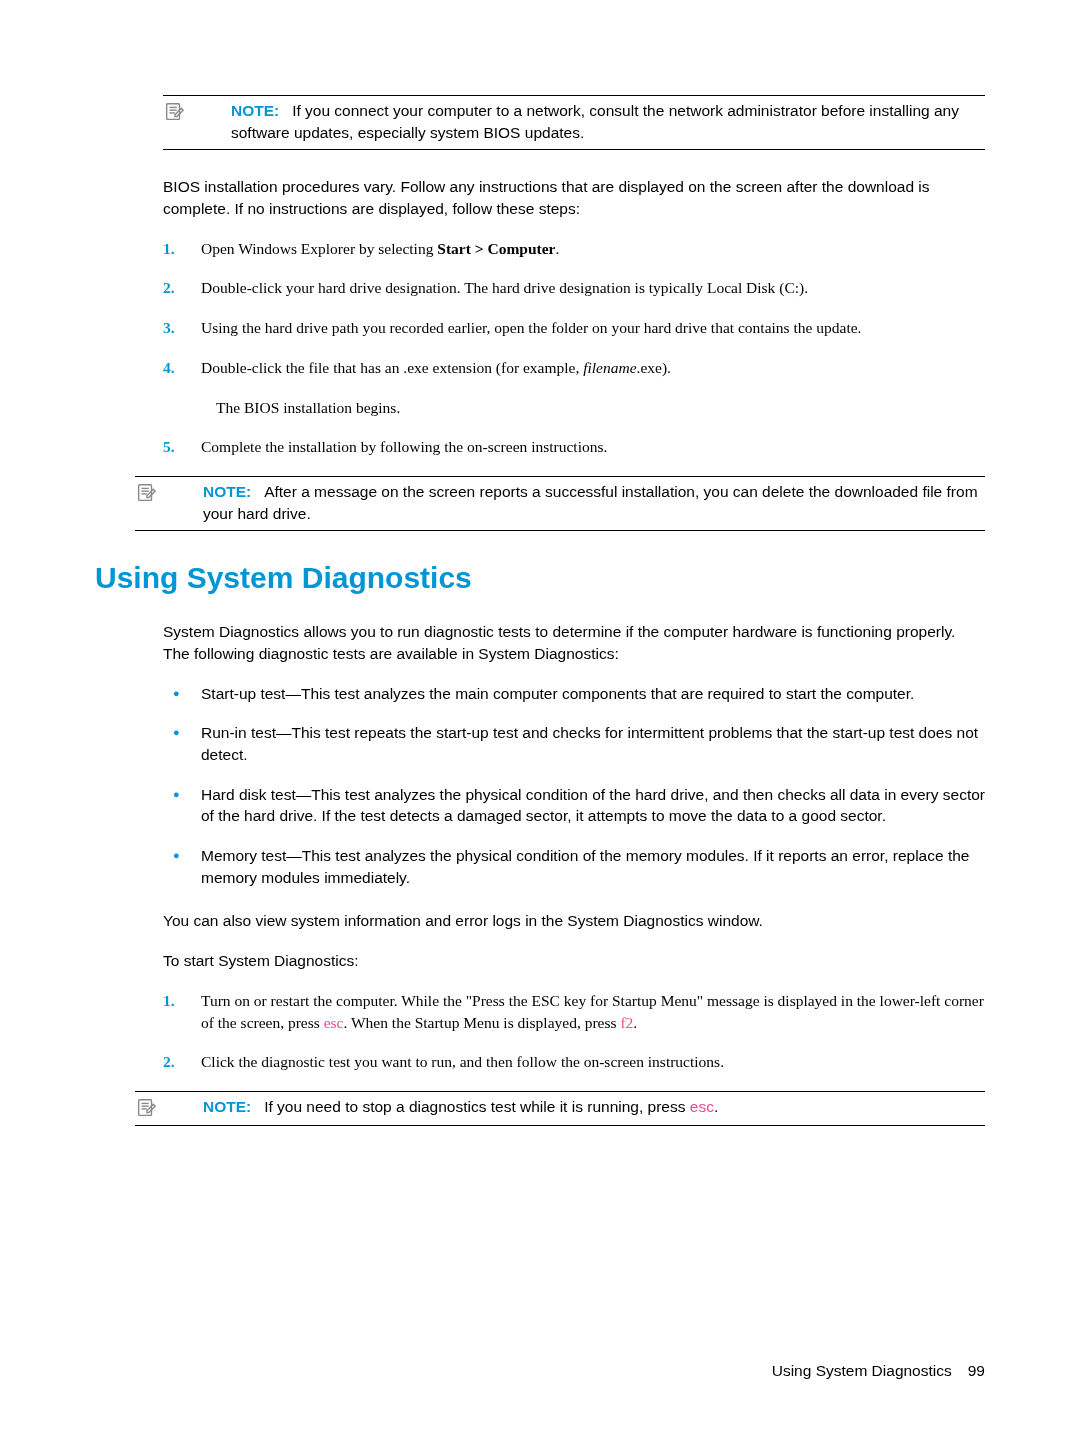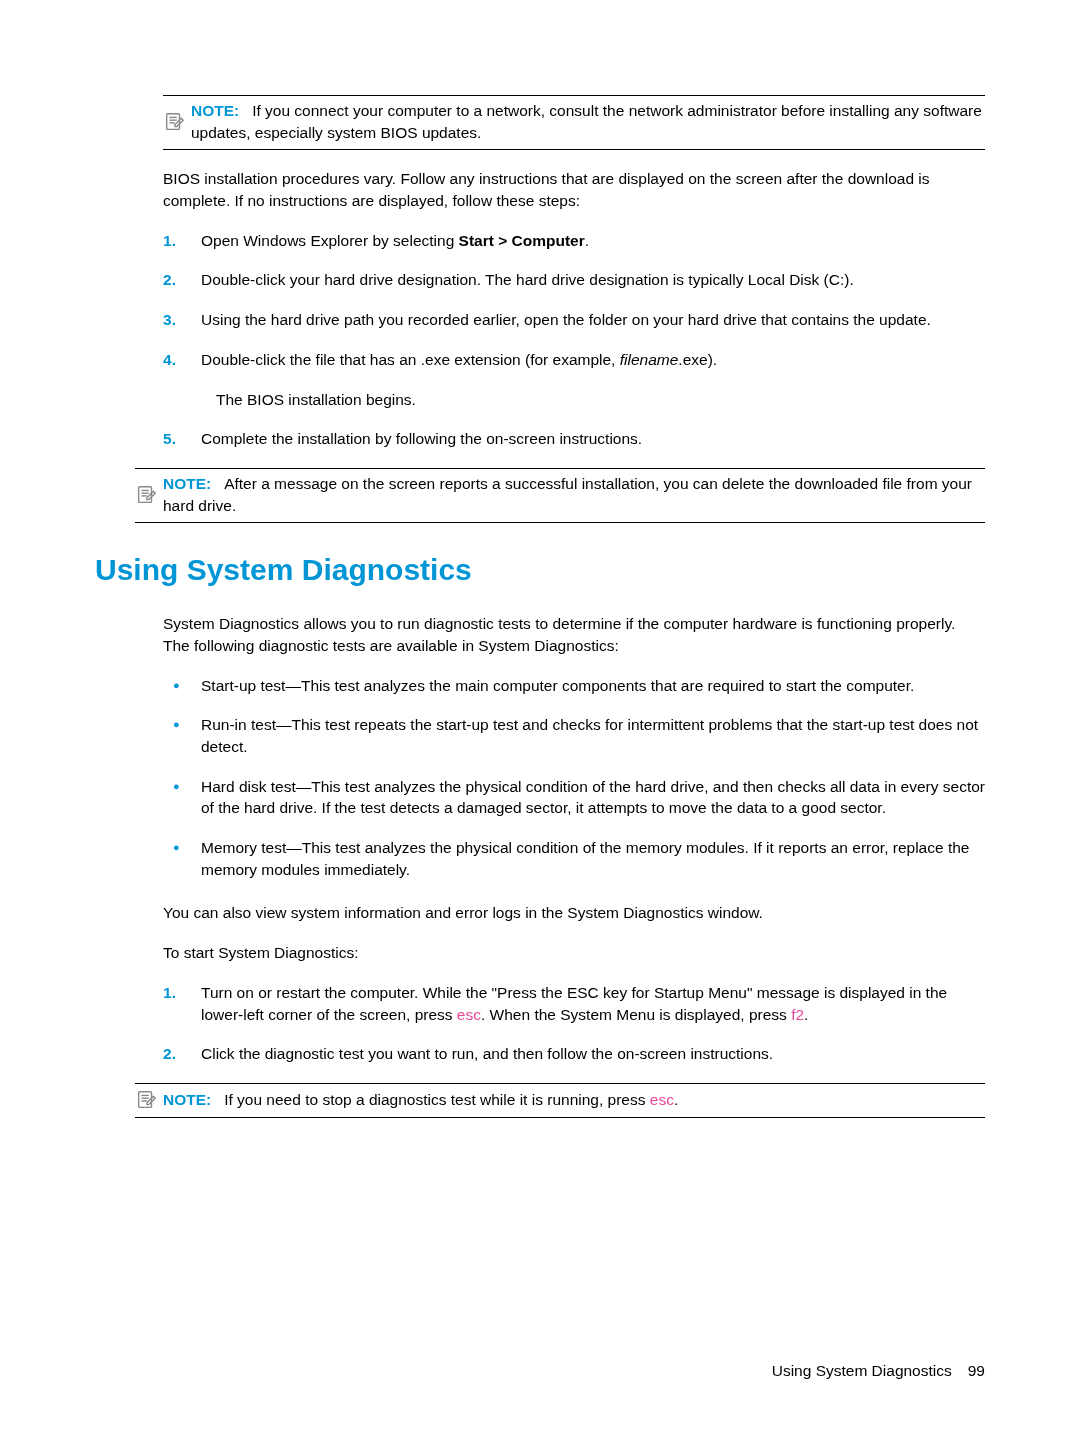--- a/index.html
+++ b/index.html
@@ -15,23 +15,24 @@
       background: #fff;
       width: 1080px;
       height: 1437px;
       padding: 95px 95px 50px 95px;
       position: relative;
     }
     .note-box {
       border-top: 1px solid #000;
       border-bottom: 1px solid #000;
       padding: 4px 0 6px 0;
-      margin-bottom: 18px;
+      margin-bottom: 26px;
       display: flex;
-      align-items: center;
+      align-items: flex-start;
+      gap: 40px;
     }
     .note-icon {
       flex-shrink: 0;
       width: 22px;
       height: 22px;
       margin-right: 6px;
       margin-top: 1px;
     }
     .note-content {
       flex: 1;
@@ -49,20 +50,21 @@
     .ordered-list {
       list-style: none;
       counter-reset: item;
       margin-bottom: 14px;
     }
     .ordered-list li {
       counter-increment: item;
       position: relative;
       padding-left: 38px;
       margin-bottom: 18px;
+      font-family: Liberation Serif, serif;
     }
     .ordered-list li::before {
       content: counter(item) ".";
       position: absolute;
       left: 0;
       color: #0096D6;
       font-weight: bold;
     }
     .sub-para {
       margin-top: 18px;
@@ -170,21 +172,21 @@
   <li>Start-up test—This test analyzes the main computer components that are required to start the computer.</li>
   <li>Run-in test—This test repeats the start-up test and checks for intermittent problems that the start-up test does not detect.</li>
   <li>Hard disk test—This test analyzes the physical condition of the hard drive, and then checks all data in every sector of the hard drive. If the test detects a damaged sector, it attempts to move the data to a good sector.</li>
   <li>Memory test—This test analyzes the physical condition of the memory modules. If it reports an error, replace the memory modules immediately.</li>
 </ul>
 
 <p class="para indented">You can also view system information and error logs in the System Diagnostics window.</p>
 <p class="para indented">To start System Diagnostics:</p>
 
 <ol class="ordered-list indented">
-  <li><span>Turn on or restart the computer. While the "Press the ESC key for Startup Menu" message is displayed in the lower-left corner of the screen, press </span><span class="key">esc</span><span>. When the System Menu is displayed, press </span><span class="key">f2</span><span>.</span></li>
+  <li><span>Turn on or restart the computer. While the "Press the ESC key for Startup Menu" message is displayed in the lower-left corner of the screen, press </span><span class="key">esc</span><span>. When the Startup Menu is displayed, press </span><span class="key">f2</span><span>.</span></li>
   <li>Click the diagnostic test you want to run, and then follow the on-screen instructions.</li>
 </ol>
 
 <div class="note-box-outer">
   <div class="note-box">
     <svg class="note-icon" viewBox="0 0 24 24">
       <rect x="4" y="3" width="14" height="17" rx="1" fill="none" stroke="#888" stroke-width="1.5"></rect>
       <line x1="7" y1="7" x2="15" y2="7" stroke="#888" stroke-width="1.5"></line>
       <line x1="7" y1="10" x2="15" y2="10" stroke="#888" stroke-width="1.5"></line>
       <line x1="7" y1="13" x2="13" y2="13" stroke="#888" stroke-width="1.5"></line>

